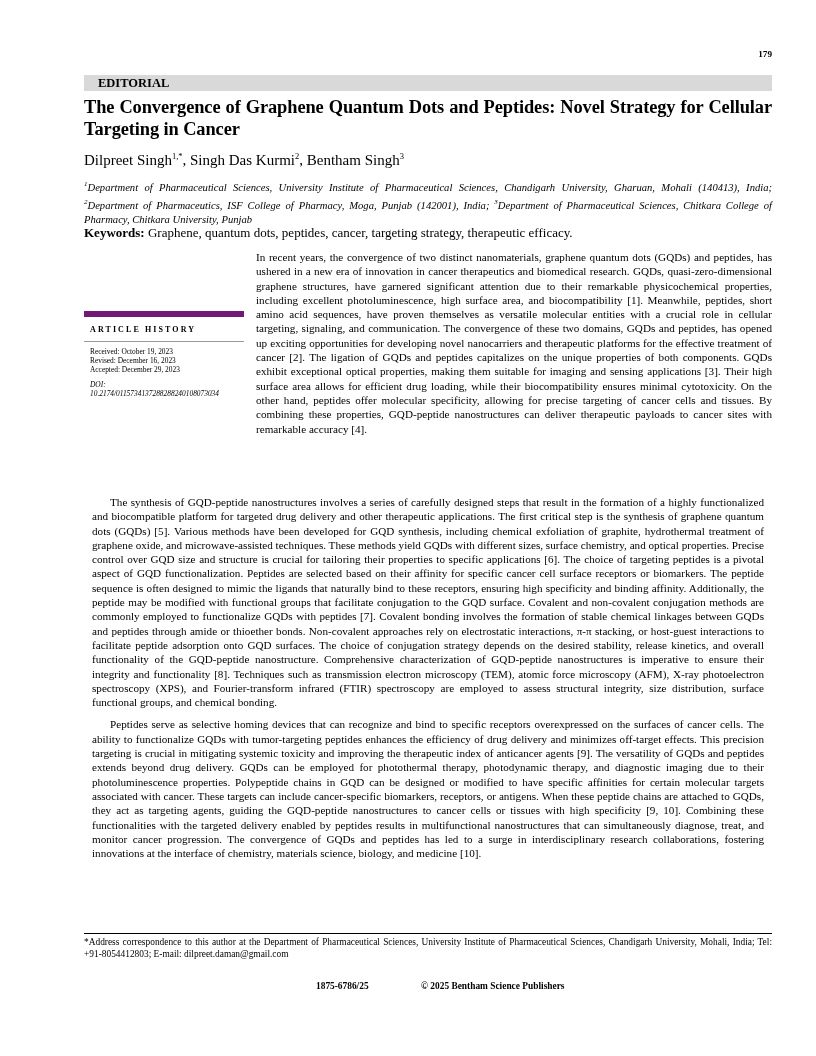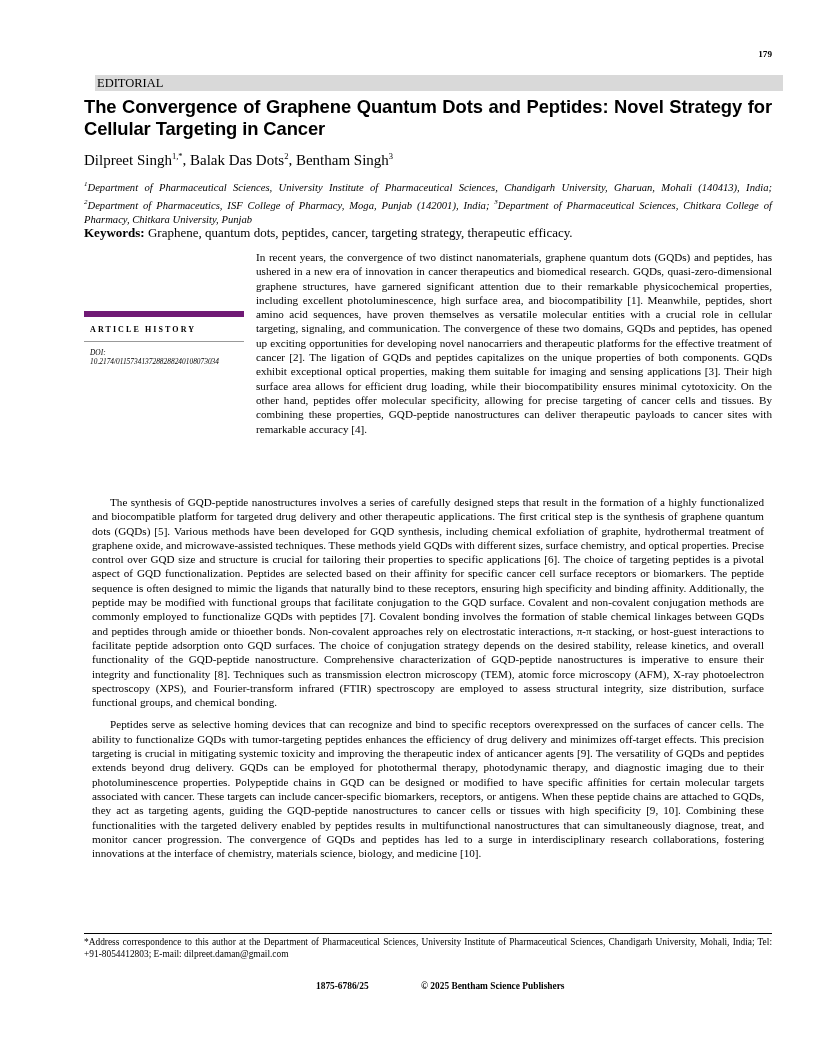--- a/index.html
+++ b/index.html
@@ -4,26 +4,26 @@
 <style>
   html, body { margin: 0; padding: 0; background: #ffffff; }
   body { width: 816px; height: 1056px; position: relative; overflow: hidden;
          font-family: "Liberation Serif", "DejaVu Serif", serif; color: #000; }
   .page { position: absolute; left: 84px; top: 0; width: 688px; }
   .running-head { position: absolute; top: 49px; left: 0; width: 688px; height: 14px;
                   font-size: 9.2px; font-weight: bold; }
   .running-head .journal { position: absolute; left: 0; right: 0; text-align: center; }
   .running-head .journal i { font-style: italic; }
   .running-head .pageno { position: absolute; right: 0; }
-  .section-bar { position: absolute; top: 75px; left: 11px; width: 688px; height: 16px;
-                 background: #d9d9d9; font-weight: normal; font-size: 12.5px; line-height: 16px;
-                 padding-left: 2px; box-sizing: border-box; }
+  .section-bar { position: absolute; top: 75px; left: 0; width: 688px; height: 16px;
+                 background: #d9d9d9; font-weight: bold; font-size: 12.5px; line-height: 16px;
+                 padding-left: 14px; box-sizing: border-box; }
   .title { position: absolute; top: 96px; left: 0; width: 688px; font-weight: bold;
            font-size: 18.4px; line-height: 22px; text-align: justify; text-align-last: left;
-           font-family: Liberation Sans, sans-serif; letter-spacing: -0.1px; }
+           font-family: Liberation Serif, serif; letter-spacing: -0.1px; }
   .authors { position: absolute; top: 147px; left: 0; font-size: 15px; line-height: 18px; }
   .authors sup { font-size: 8.5px; }
   .affil { position: absolute; top: 177px; left: 0; width: 688px; font-size: 10.6px; line-height: 14.3px;
            font-style: italic; text-align: justify; text-align-last: left; }
   .affil sup { font-size: 7px; }
   .keywords { position: absolute; top: 226px; left: 0; font-size: 13px; line-height: 14px; }
   .keywords b { font-weight: bold; }
   .history { position: absolute; top: 311px; left: 0; width: 160px; border-top: 6px solid #701a75; }
   .history .h-head { font-size: 8px; font-weight: bold; letter-spacing: 2.1px; margin-top: 8px; margin-left: 6px; }
   .history .h-line { border-top: 1px solid #999; margin-top: 7px; }
@@ -49,35 +49,40 @@
   <div class="running-head">
     <span class="pageno">179</span>
   </div>
 
   <div class="section-bar">EDITORIAL</div>
 
   <div class="title">The Convergence of Graphene Quantum Dots and Peptides: Novel Strategy for Cellular Targeting in Cancer</div>
 
   <div class="authors">
     <span>Dilpreet Singh</span><sup>1,*</sup>,
-    <span>Balak Das Dots</span><sup>2</sup>,
+    <span>Singh Das Kurmi</span><sup>2</sup>,
     <span>Bentham Singh</span><sup>3</sup>
   </div>
 
   <div class="affil">
     <sup>1</sup><span>Department of Pharmaceutical Sciences, University Institute of Pharmaceutical Sciences, Chandigarh University, Gharuan, Mohali (140413), India; </span><sup>2</sup><span>Department of Pharmaceutics, ISF College of Pharmacy, Moga, Punjab (142001), India; </span><sup>3</sup><span>Department of Pharmaceutical Sciences, Chitkara College of Pharmacy, Chitkara University, Punjab</span>
   </div>
 
   <div class="keywords">
     <b>Keywords:</b><span> Graphene, quantum dots, peptides, cancer, targeting strategy, therapeutic efficacy.</span>
   </div>
 
   <div class="history">
     <div class="h-head">ARTICLE HISTORY</div>
     <div class="h-line"></div>
+    <div class="h-dates">
+      <div>Received: October 19, 2023</div>
+      <div>Revised: December 16, 2023</div>
+      <div>Accepted: December 29, 2023</div>
+    </div>
     <div class="h-doi">
       <div>DOI:</div>
       <div>10.2174/0115734137288288240108073034</div>
     </div>
   </div>
 
   <div class="abstract">In recent years, the convergence of two distinct nanomaterials, graphene quantum dots (GQDs) and peptides, has ushered in a new era of innovation in cancer therapeutics and biomedical research. GQDs, quasi-zero-dimensional graphene structures, have garnered significant attention due to their remarkable physicochemical properties, including excellent photoluminescence, high surface area, and biocompatibility [1]. Meanwhile, peptides, short amino acid sequences, have proven themselves as versatile molecular entities with a crucial role in cellular targeting, signaling, and communication. The convergence of these two domains, GQDs and peptides, has opened up exciting opportunities for developing novel nanocarriers and therapeutic platforms for the effective treatment of cancer [2]. The ligation of GQDs and peptides capitalizes on the unique properties of both components. GQDs exhibit exceptional optical properties, making them suitable for imaging and sensing applications [3]. Their high surface area allows for efficient drug loading, while their biocompatibility ensures minimal cytotoxicity. On the other hand, peptides offer molecular specificity, allowing for precise targeting of cancer cells and tissues. By combining these properties, GQD-peptide nanostructures can deliver therapeutic payloads to cancer sites with remarkable accuracy [4].</div>
 
   <div class="body-text">
     <p>The synthesis of GQD-peptide nanostructures involves a series of carefully designed steps that result in the formation of a highly functionalized and biocompatible platform for targeted drug delivery and other therapeutic applications. The first critical step is the synthesis of graphene quantum dots (GQDs) [5]. Various methods have been developed for GQD synthesis, including chemical exfoliation of graphite, hydrothermal treatment of graphene oxide, and microwave-assisted techniques. These methods yield GQDs with different sizes, surface chemistry, and optical properties. Precise control over GQD size and structure is crucial for tailoring their properties to specific applications [6]. The choice of targeting peptides is a pivotal aspect of GQD functionalization. Peptides are selected based on their affinity for specific cancer cell surface receptors or biomarkers. The peptide sequence is often designed to mimic the ligands that naturally bind to these receptors, ensuring high specificity and binding affinity. Additionally, the peptide may be modified with functional groups that facilitate conjugation to the GQD surface. Covalent and non-covalent conjugation methods are commonly employed to functionalize GQDs with peptides [7]. Covalent bonding involves the formation of stable chemical linkages between GQDs and peptides through amide or thioether bonds. Non-covalent approaches rely on electrostatic interactions, π-π stacking, or host-guest interactions to facilitate peptide adsorption onto GQD surfaces. The choice of conjugation strategy depends on the desired stability, release kinetics, and overall functionality of the GQD-peptide nanostructure. Comprehensive characterization of GQD-peptide nanostructures is imperative to ensure their integrity and functionality [8]. Techniques such as transmission electron microscopy (TEM), atomic force microscopy (AFM), X-ray photoelectron spectroscopy (XPS), and Fourier-transform infrared (FTIR) spectroscopy are employed to assess structural integrity, size distribution, surface functional groups, and chemical bonding.</p>

